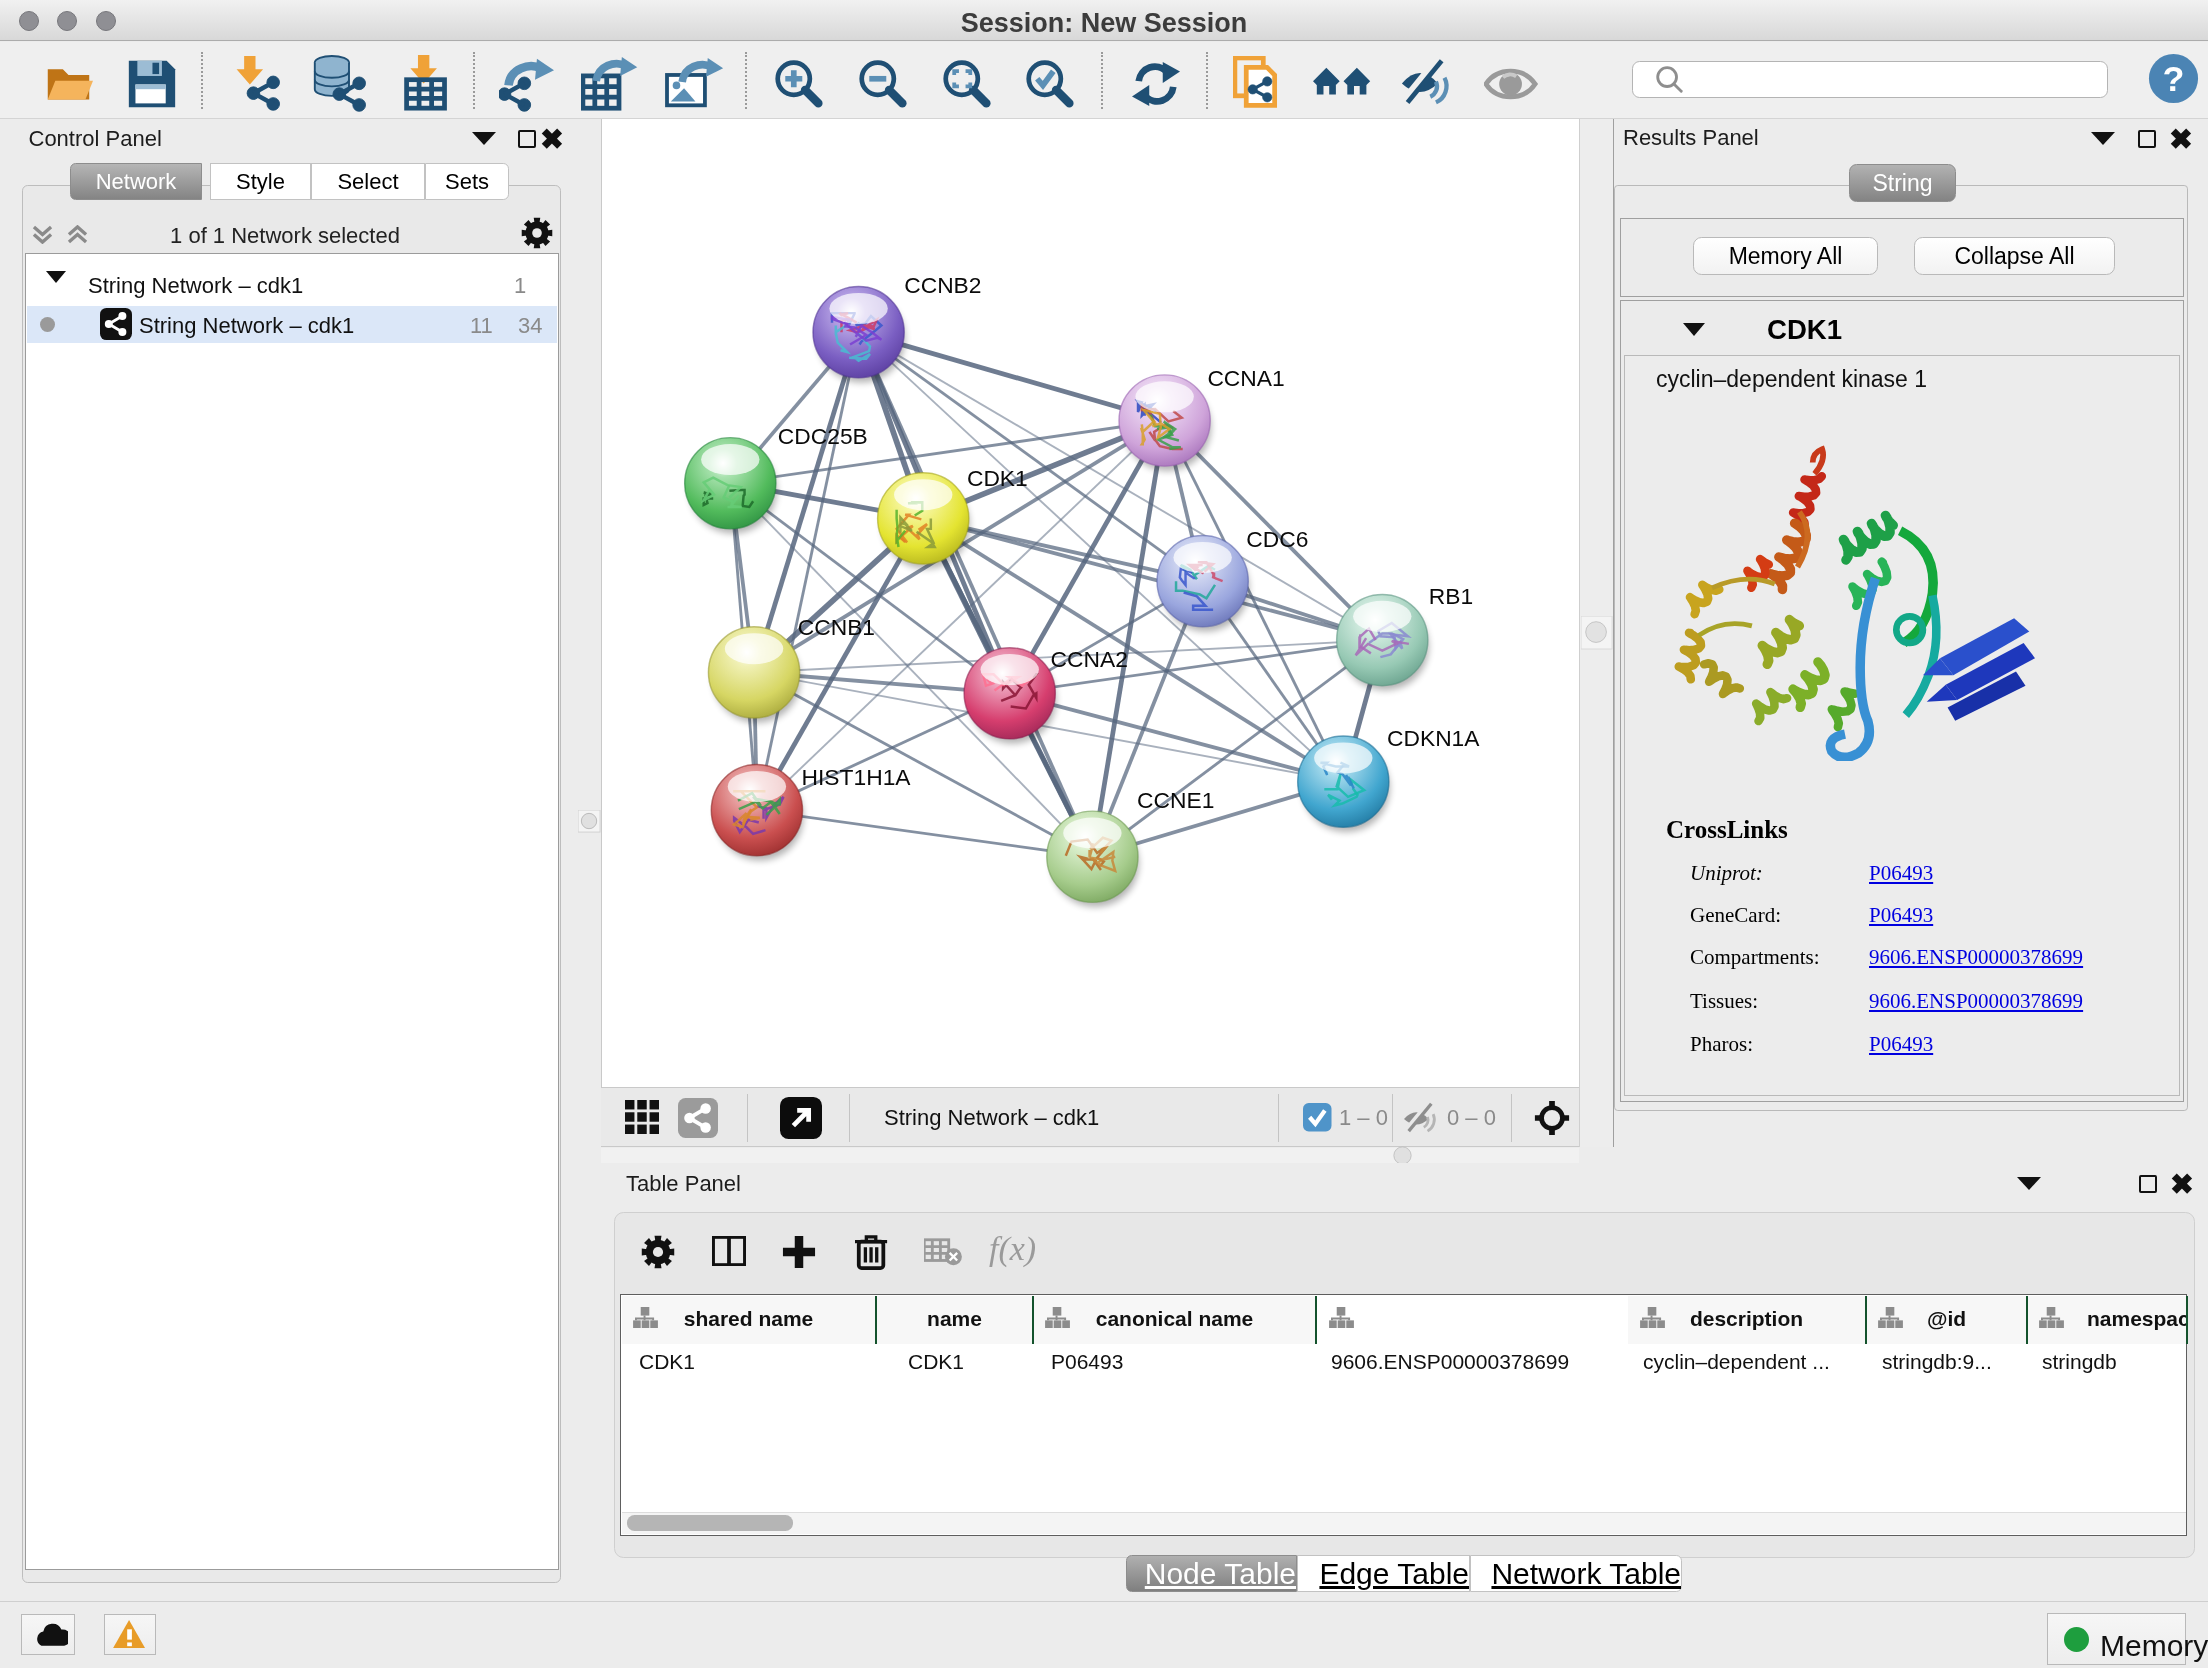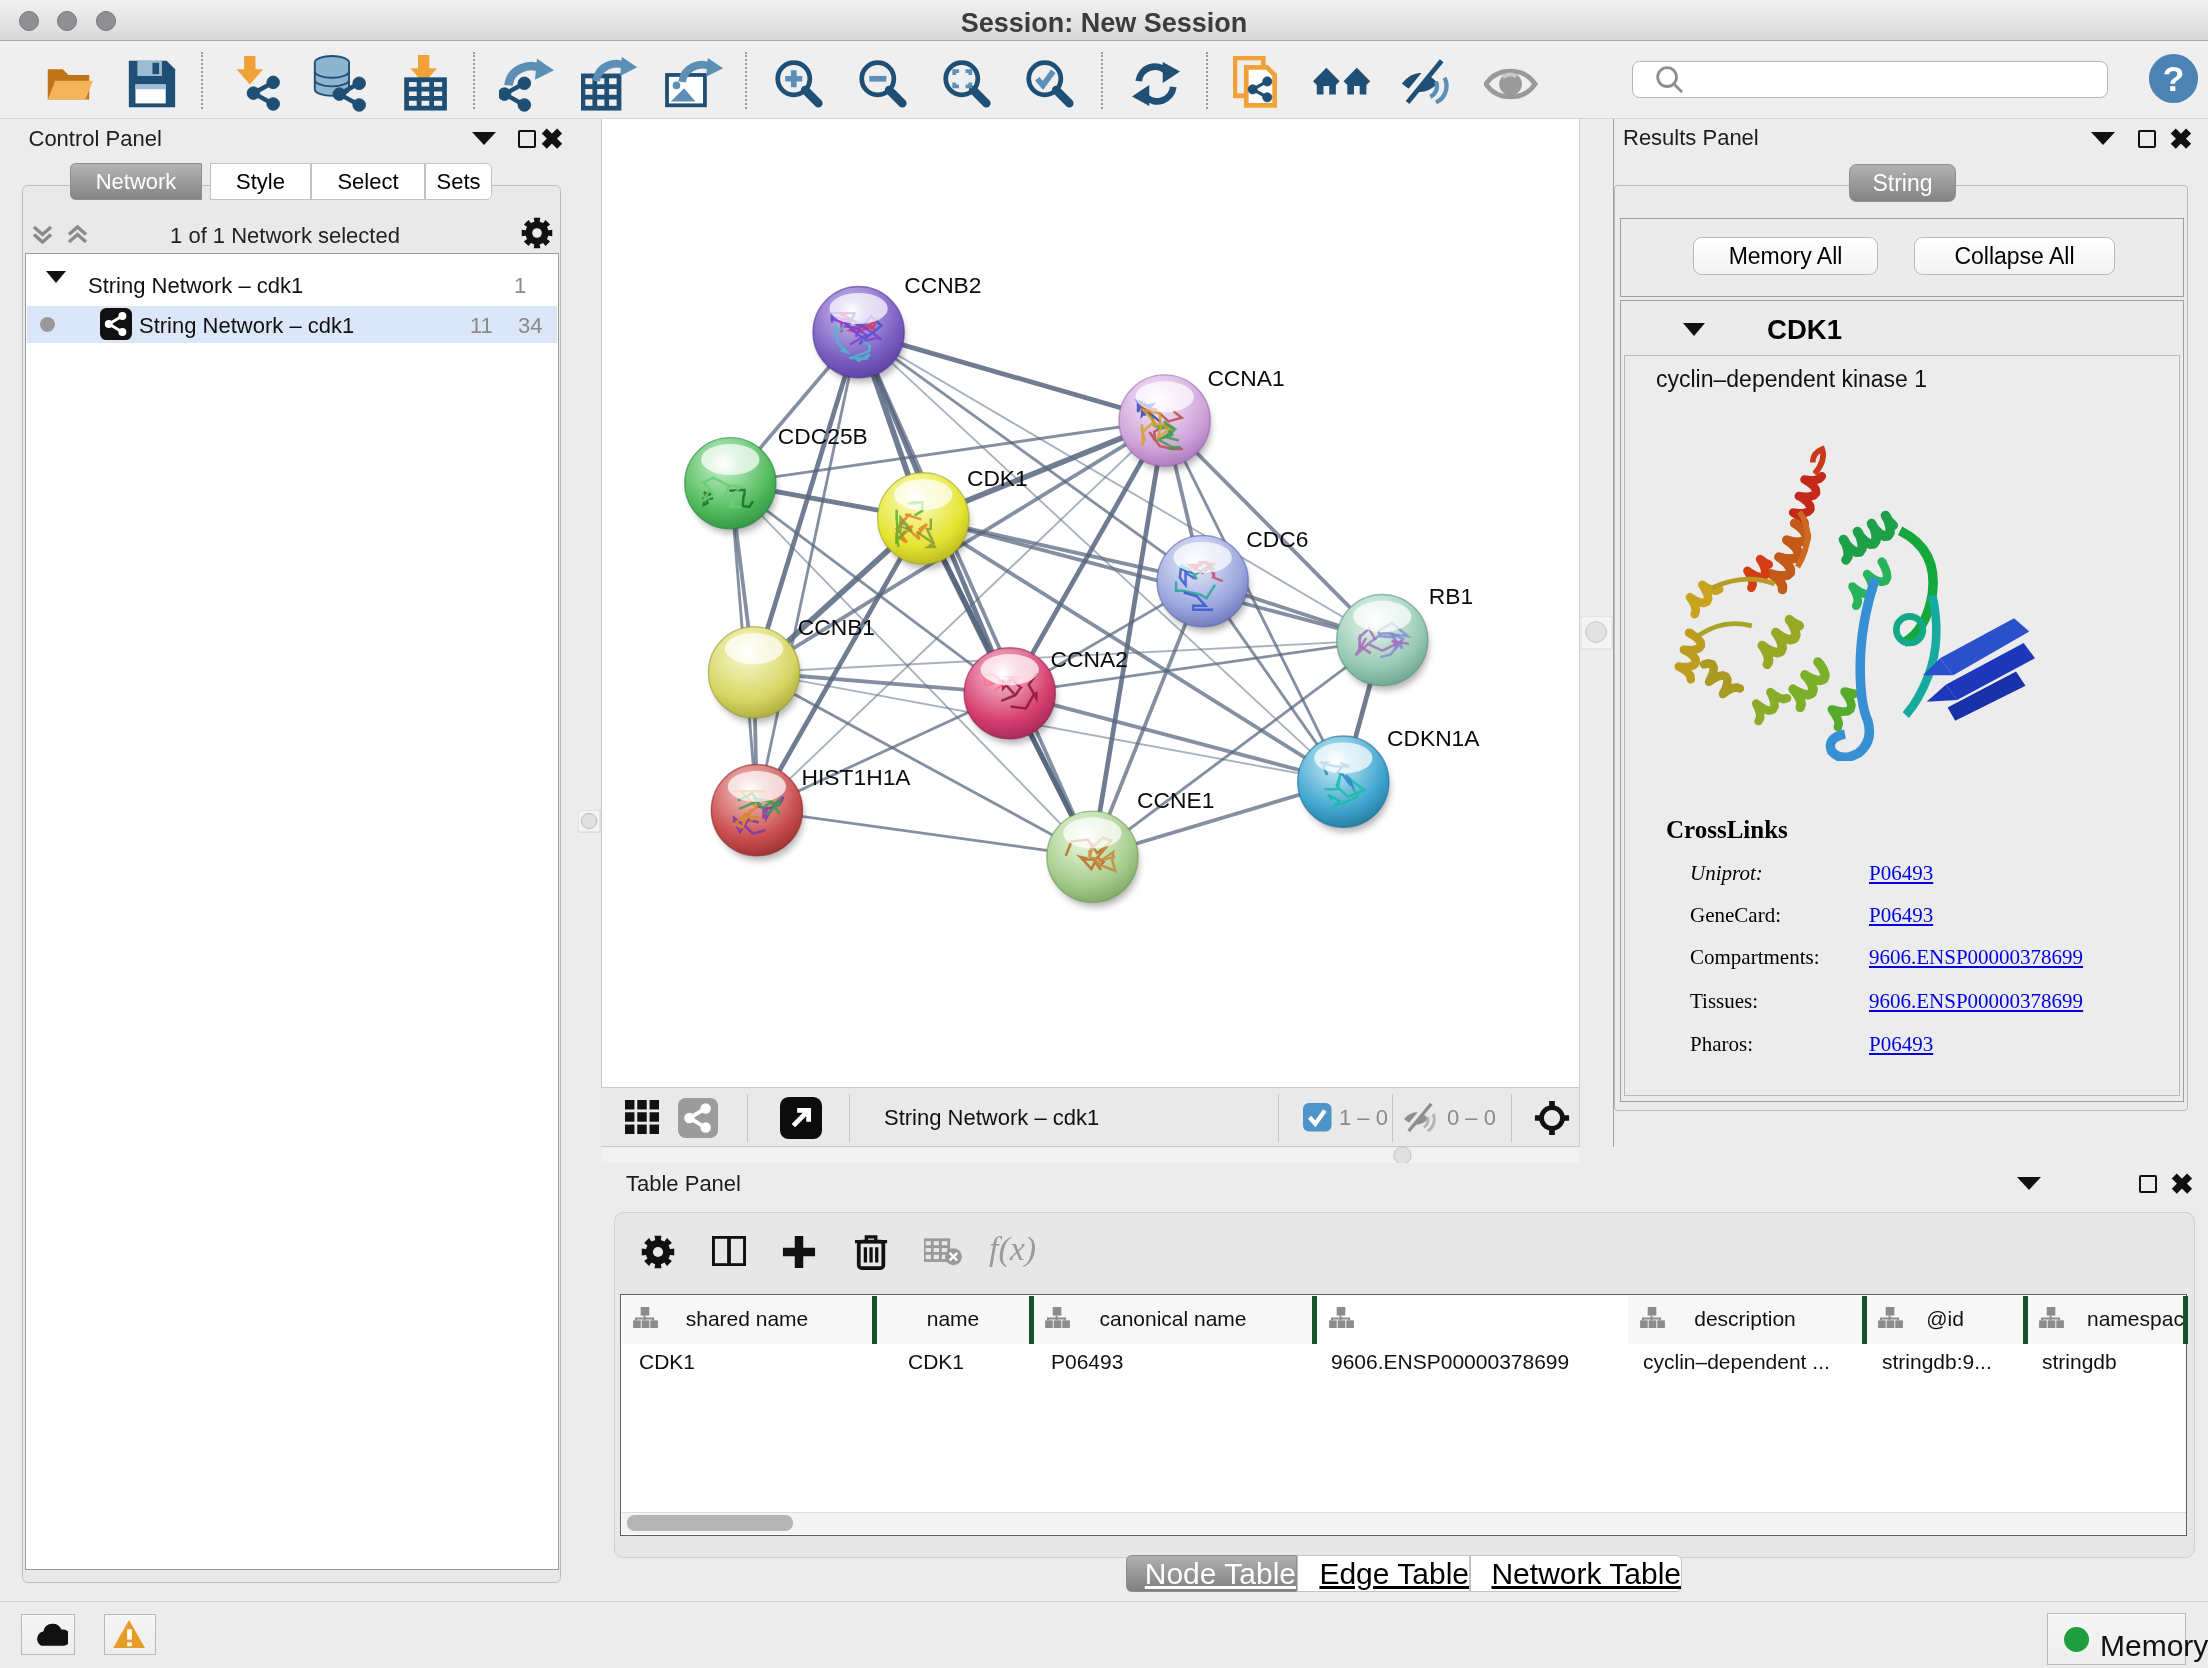--- a/index.html
+++ b/index.html
@@ -26,21 +26,21 @@
 .selrow{background:#dbe7f8;}
 .viewbar{left:601px;top:1087px;width:978px;height:60px;background:#e9e9e9;border-top:1px solid #c9c9c9;border-bottom:1px solid #c9c9c9;}
 .vbsep{top:5.7px;width:0;height:48px;border-left:1px solid #c4c4c4;}
 .rp-outer{left:1614px;top:185px;width:574px;height:926px;background:#ebebeb;border:1.9px solid #b9b9b9;border-radius:3.8px;}
 .btn{background:linear-gradient(#ffffff,#f2f2f2);border:1px solid #b9b9b9;border-radius:8.6px;
  font-size:23px;color:#000;text-align:center;}
 .serif{font-family:"Liberation Serif",serif;}
 .link{color:#0000e0;text-decoration:underline;font-family:"Liberation Serif",serif;font-size:21px;}
 .tp-toolpanel{left:614px;top:1212px;width:1581px;height:346px;background:#e7e7e7;border:1px solid #cfcfcf;border-radius:9.5px;}
 .tbl{left:620px;top:1294px;width:1567px;height:242px;background:#fff;border:1.9px solid #5e5e5e;}
-.th{position:absolute;top:0;height:48px;background:#f7f7f7;border-right:5px solid #14532d;font-size:21px;color:#111;}
+.th{position:absolute;top:0;height:48px;background:#f7f7f7;border-right:2px solid #14532d;font-size:21px;color:#111;font-weight:bold;}
 .thlbl{position:absolute;top:10.5px;width:100%;text-align:center;}
 .bottab{position:absolute;height:37px;border:1px solid #c2c2c2;background:#fff;font-size:30px;text-align:right;line-height:35px;color:#000;text-decoration:underline;}
 .bottab.sel{background:linear-gradient(#b0b0b0,#7f7f7f);color:#fff;border-color:#8d8d8d;}
 .statusbtn{border:1px solid #b9b9b9;background:linear-gradient(#f6f6f6,#ededed);}
 </style></head>
 <body>
 
 <div class="abs titlebar"></div>
 <div class="abs tl" style="left:19px;"></div>
 <div class="abs tl" style="left:57px;"></div>
@@ -204,21 +204,21 @@
 
 <div class="abs panel-title" style="left:28.5px;top:126px;">Control Panel</div>
 <div class="abs ptri" style="left:472px;top:132px;"></div>
 <div class="abs pmax" style="left:518px;top:130px;"></div>
 <div class="abs px" style="left:540px;top:130px;">✖</div>
 <div class="abs cp-outer"></div>
 <div class="abs tabrow" style="left:0;top:163px;">
  <div class="tab sel" style="left:70px;width:132px;border-radius:5.7px 0 0 5.7px;">Network</div>
  <div class="tab" style="left:210px;width:101px;">Style</div>
  <div class="tab" style="left:311px;width:114px;">Select</div>
- <div class="tab" style="left:425px;width:67px;border-radius:0 5.7px 5.7px 0;">Sets</div>
+ <div class="tab" style="left:425px;width:84px;border-radius:0 5.7px 5.7px 0;">Sets</div>
 </div>
 <svg class="abs" style="left:32px;top:225px;" width="21" height="19" viewBox="0 0 22 20">
     <path d="M2 2 L11 10 L20 2 M2 10 L11 18 L20 10" stroke="#8a8a8a" stroke-width="3.5" fill="none"></path>
   </svg>
 <svg class="abs" style="left:67px;top:225px;" width="21" height="19" viewBox="0 0 22 20">
     <path d="M2 10 L11 2 L20 10 M2 18 L11 10 L20 18" stroke="#8a8a8a" stroke-width="3.5" fill="none"></path>
   </svg>
 <div class="abs" style="left:95px;top:223px;width:380px;text-align:center;font-size:22px;color:#222;">1 of 1 Network selected</div>
 <svg class="abs" style="left:521px;top:217px;" width="32" height="32" viewBox="0 0 34 34">
     <g transform="scale(0.850)">

